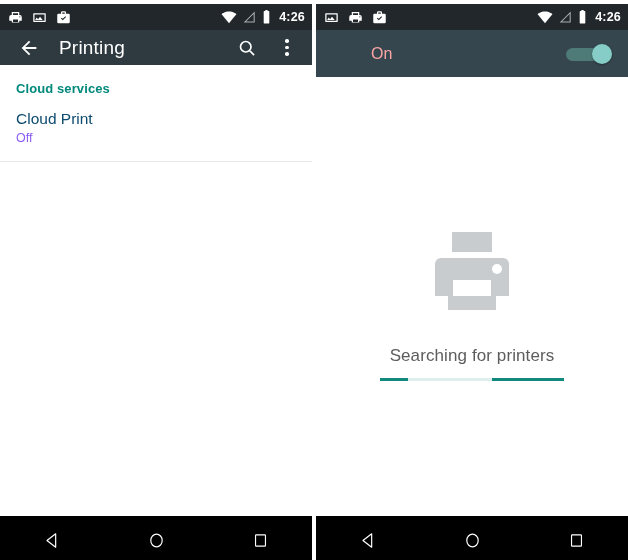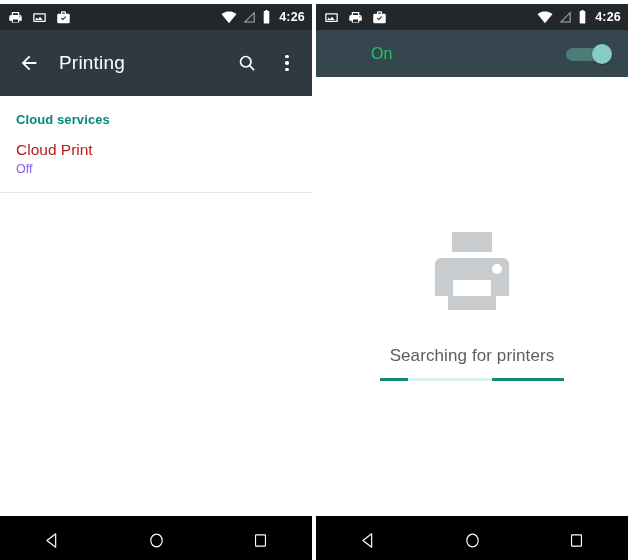--- a/index.html
+++ b/index.html
@@ -22,51 +22,51 @@
   .sb-left{display:flex;align-items:center;gap:9px;}
   .sb-right{margin-left:auto;display:flex;align-items:center;gap:6px;}
   .sb-icon{display:block;line-height:0;}
   .sb-time{
     color:#ffffff;font-size:12.5px;font-weight:bold;letter-spacing:.2px;
     margin-left:2px;
   }
 
   
   .toolbar{
-    position:relative;height:66px;background:#2e3a40;
+    position:relative;height:35px;background:#2e3a40;
     display:flex;align-items:center;padding:0 12px 0 12px;box-sizing:border-box;
   }
   .tb-back{width:34px;height:34px;display:flex;align-items:center;justify-content:center;cursor:pointer;}
   .tb-title{
     color:#ffffff;font-size:19px;font-weight:500;margin-left:13px;letter-spacing:.2px;
     white-space:nowrap;
   }
   .tb-actions{margin-left:auto;display:flex;align-items:center;gap:14px;}
   .tb-ico{width:26px;height:30px;display:flex;align-items:center;justify-content:center;cursor:pointer;}
   .dots{display:flex;flex-direction:column;gap:3px;align-items:center;}
   .dots i{display:block;width:3.5px;height:3.5px;border-radius:50%;background:#ffffff;}
 
   
   .content{position:relative;background:#ffffff;}
   .section-header{
     color:#00897b;font-size:13px;font-weight:bold;
     padding:16px 16px 0 16px;letter-spacing:.1px;
   }
   .list-item{padding:14px 16px 10px 16px;cursor:pointer;}
-  .li-title{color:#b91c1c;font-size:15.5px;line-height:18px;}
+  .li-title{color:#0c4a6e;font-size:15.5px;line-height:18px;}
   .li-sub{color:#8b5cf6;font-size:12.5px;line-height:16px;margin-top:2px;}
   .divider{height:1px;background:#e6e8ea;margin:5px 0 0 0;}
 
   
   .toggle-row{
     height:47px;background:#36464e;
     display:flex;align-items:center;padding:0 16px 0 55px;box-sizing:border-box;
     cursor:pointer;
   }
-  .toggle-label{color:#22c55e;font-size:16px;}
+  .toggle-label{color:#fca5a5;font-size:16px;}
   .switch{margin-left:auto;position:relative;width:46px;height:20px;display:flex;align-items:center;}
   .sw-track{
     position:absolute;left:0;top:4px;width:40px;height:13px;border-radius:7px;
     background:#4e7a78;
   }
   .sw-thumb{
     position:absolute;right:0;top:0;width:20px;height:20px;border-radius:50%;
     background:#85cdc6;box-shadow:0 1px 2px rgba(0,0,0,.35);
   }
 

